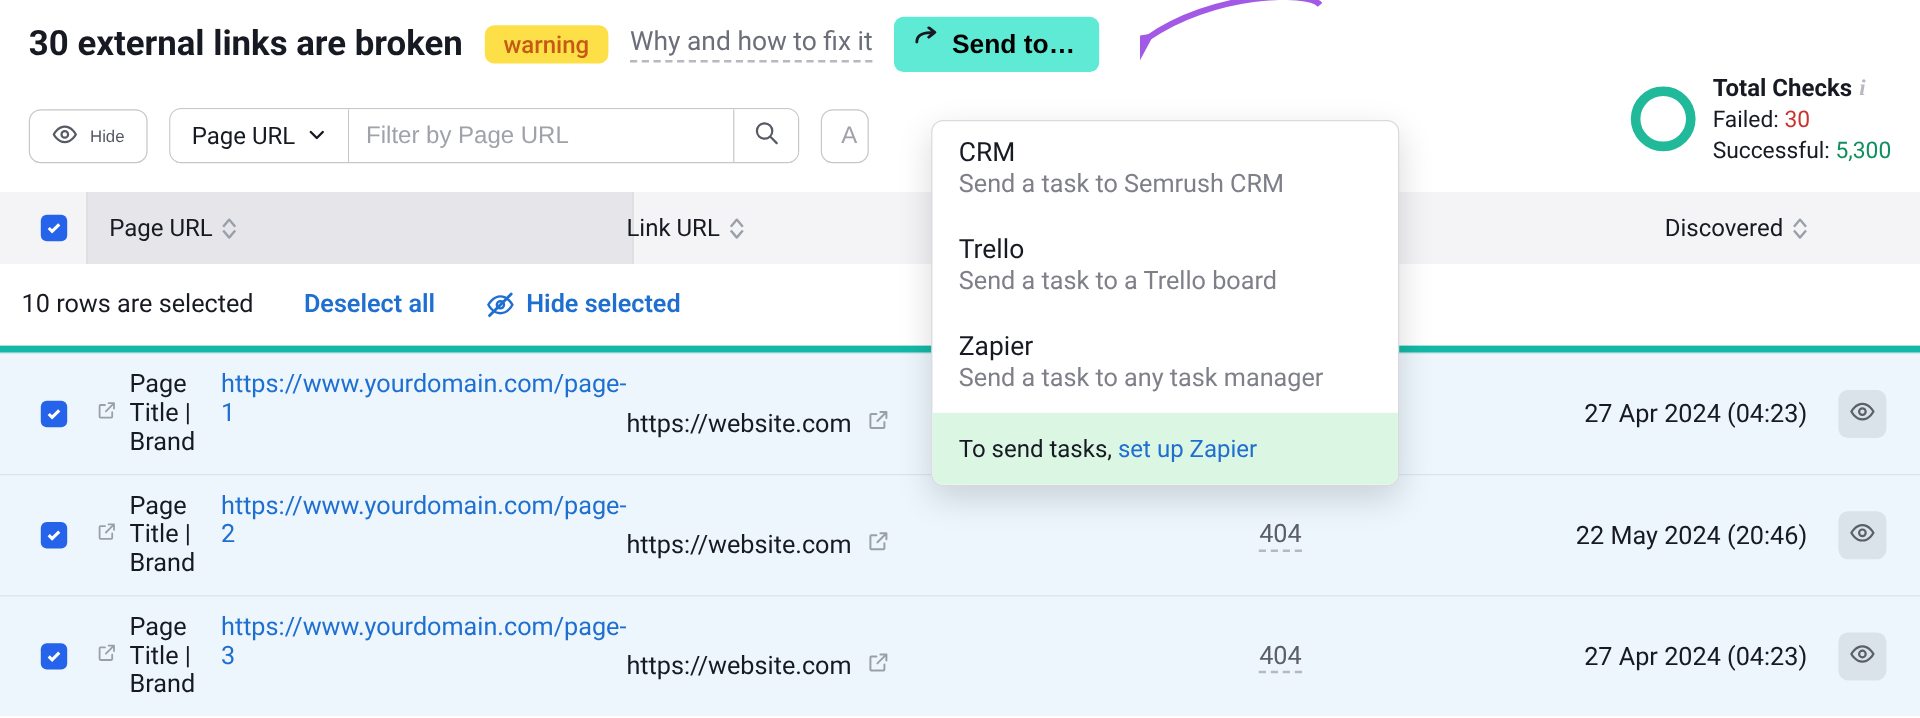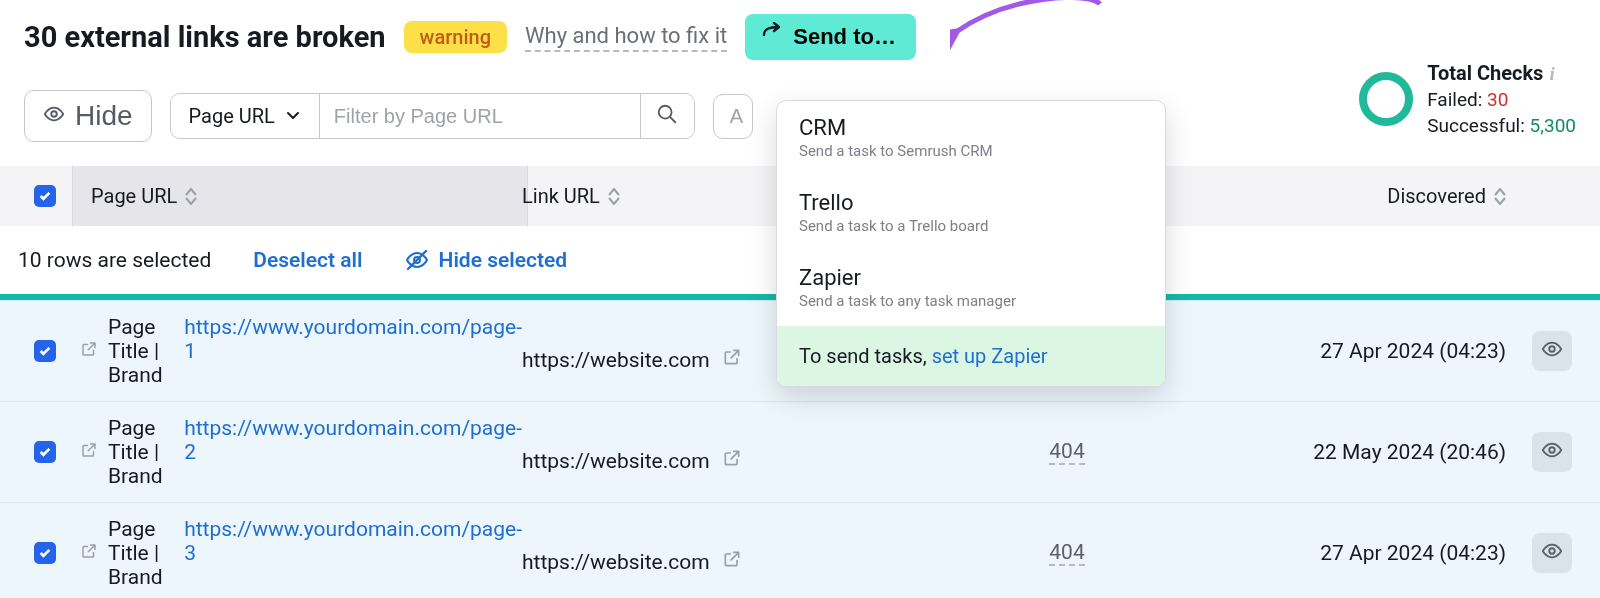--- a/index.html
+++ b/index.html
@@ -86,21 +86,21 @@
     align-items:center;
     gap:18px;
     padding: 30px 24px 24px 24px;
   }
   .pill-btn {
     border:1px solid #C6C6CC;
     background:#fff;
     color:#575A66;
     border-radius: 10px;
     padding: 9px 18px;
-    font-size:28px;
+    font-size:14px;
     display:inline-flex;
     align-items:center;
     gap:10px;
     cursor:pointer;
   }
   .pill-btn .eye-svg { width:22px; height:22px; }
 
   .seg {
     display:flex;
     border:1px solid #C6C6CC;
@@ -163,21 +163,21 @@
     box-shadow: 0 10px 28px rgba(0,0,0,.15);
     z-index: 20;
     overflow:hidden;
     margin-top:36px;
   }
   .dd-item {
     padding: 14px 22px 16px 22px;
     cursor:pointer;
   }
   .dd-item .dd-title { font-size:22px; color:#171A22; }
-  .dd-item .dd-sub { font-size:15px; color:#7E7F88; margin-top:2px; }
+  .dd-item .dd-sub { font-size:21px; color:#7E7F88; margin-top:2px; }
   .dd-foot {
     background:#DCF6E4;
     padding: 18px 22px;
     font-size:20px;
     color:#171A22;
   }
   .dd-foot a { color:#1F6FD1; text-decoration:none; cursor:pointer; }
 
   
   .anno-arrow {

